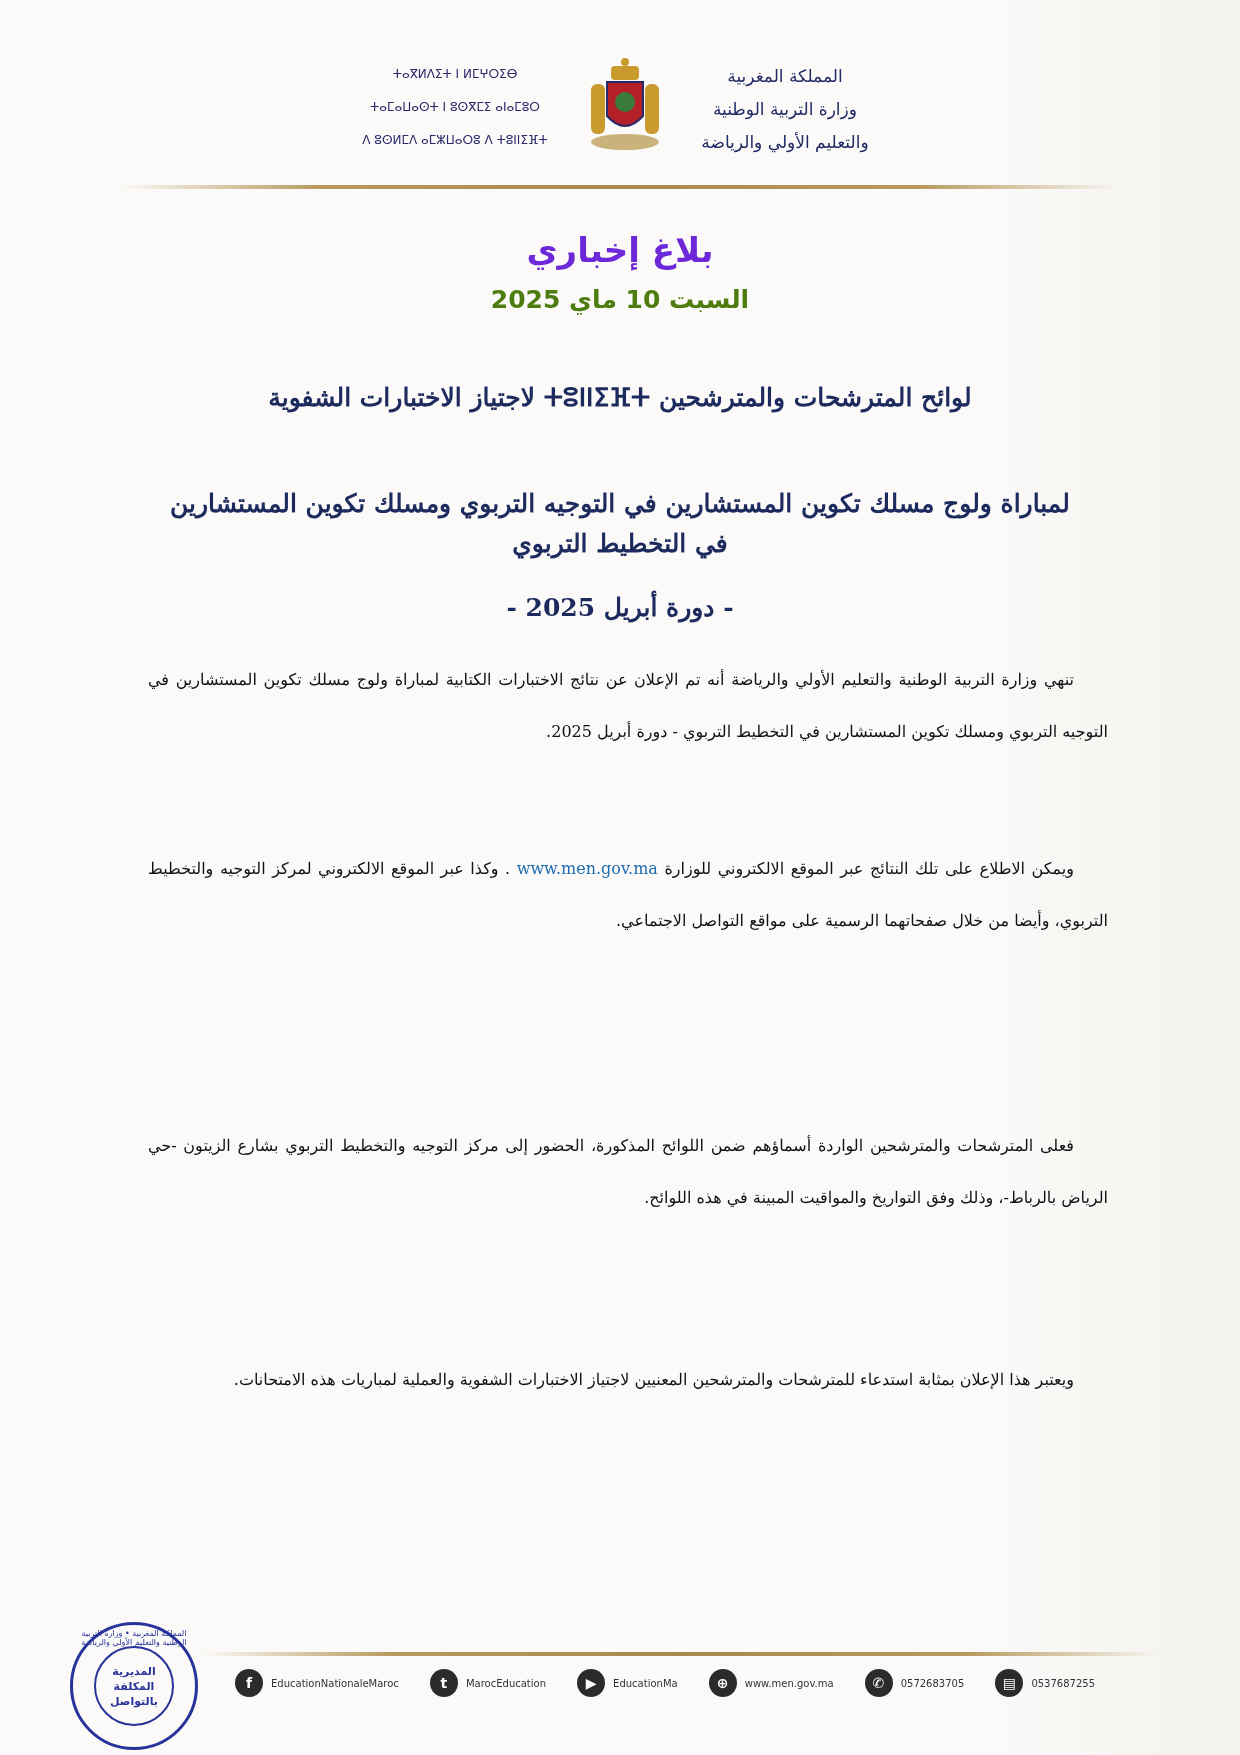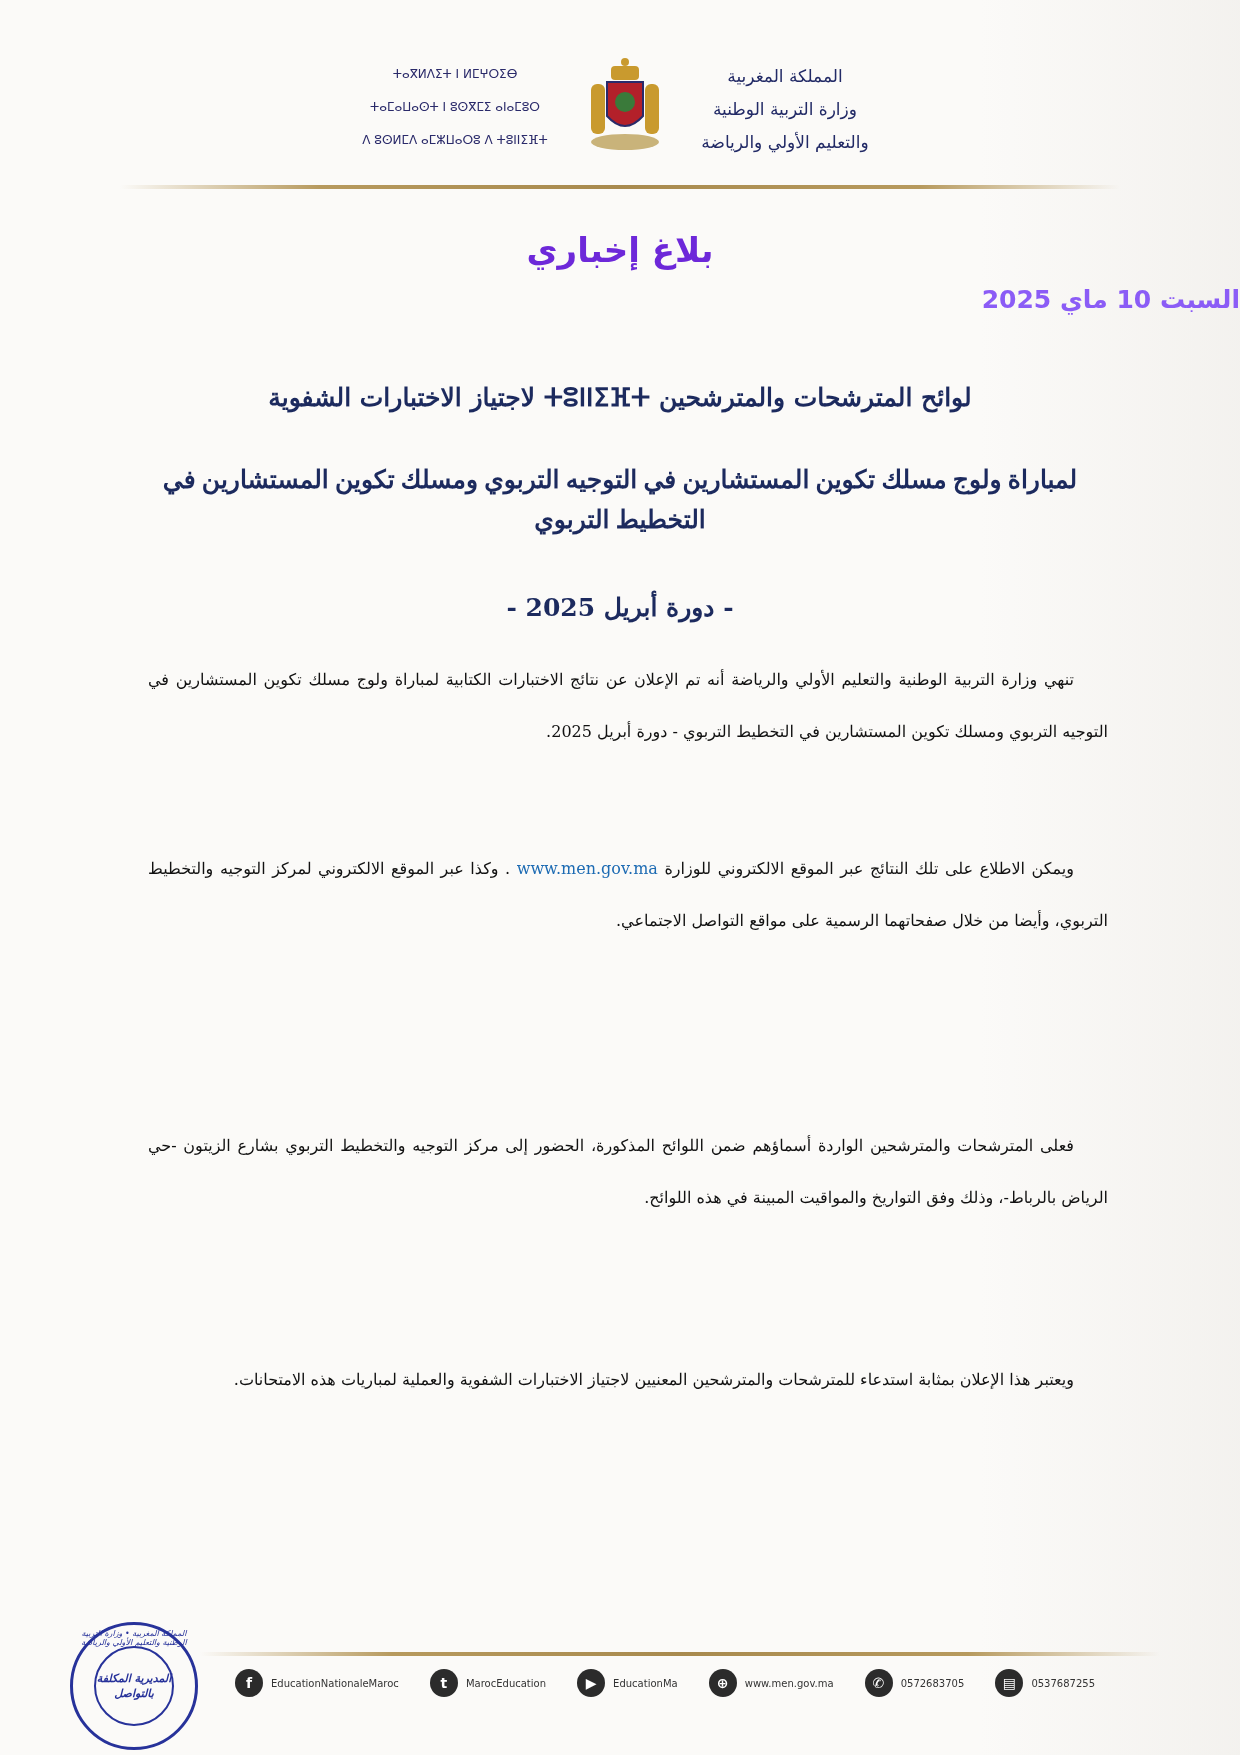--- a/index.html
+++ b/index.html
@@ -14,32 +14,32 @@
   .header { position:absolute; top:48px; left:340px; width:560px; height:120px; }
   .tifinagh { position:absolute; left:0; top:10px; width:230px; text-align:center;
     font-family:"DejaVu Sans", sans-serif; font-size:12px; color:#2a2a6a; line-height:33px; }
   .arabic-head { position:absolute; right:0; top:12px; width:230px; text-align:center;
     direction:rtl; font-size:17px; color:#222a66; line-height:33px; }
   .emblem { position:absolute; left:245px; top:6px; width:80px; height:100px; }
   .gold-rule { position:absolute; left:120px; width:1000px; height:4px;
     background:linear-gradient(90deg, rgba(180,150,90,0) 0%, #b79a5e 20%, #a88a4e 50%, #b79a5e 80%, rgba(180,150,90,0) 100%); }
   .title { position:absolute; top:230px; left:0; width:1240px; text-align:center;
     color:#6d28d9; font-family:"DejaVu Sans", sans-serif; font-weight:bold; font-size:34px; direction:rtl; }
-  .date { position:absolute; top:285px; left:0; width:1240px; 
-    color:#8b5cf6; font-family:"DejaVu Sans", sans-serif; font-weight:bold; font-size:25px; direction:rtl; }
+  .date { position:absolute; top:285px; left:0; width:1240px; text-align:center;
+    color:#4d7c0f; font-family:"DejaVu Sans", sans-serif; font-weight:bold; font-size:25px; direction:rtl; }
   .subhead { position:absolute; left:150px; width:940px; text-align:center; direction:rtl;
     color:#1c2a5e; font-weight:bold; font-size:25px; line-height:40px; }
   .para { position:absolute; left:148px; width:960px; direction:rtl; text-align:justify;
     font-size:16px; line-height:52px; color:#111; text-indent:34px; }
   .link { color:#1d6bb3; }
   .footer { position:absolute; top:1665px; left:235px; width:860px; height:36px; display:flex; align-items:center; justify-content:space-between; }
   .fitem { display:flex; align-items:center; gap:8px; font-family:"DejaVu Sans", sans-serif; font-size:10px; color:#333; }
   .ficon { width:28px; height:28px; border-radius:50%; background:#2b2b2b; color:#fff; display:flex; align-items:center; justify-content:center; font-size:14px; font-weight:bold; }
   .stamp { position:absolute; left:70px; top:1622px; width:128px; height:128px; border-radius:50%;
-    border:3px solid #27329a; box-sizing:border-box; display:flex; align-items:center; justify-content:center;font-style:italic; }
+    border:3px solid #27329a; box-sizing:border-box; display:flex; align-items:center; justify-content:center; }
   .stamp-inner { width:76px; height:76px; border-radius:50%; border:2px solid #27329a; display:flex; align-items:center; justify-content:center; text-align:center; direction:rtl;
     color:#27329a; font-size:11px; font-weight:bold; line-height:15px; font-family:"DejaVu Sans", sans-serif; }
   .stamp-ring { position:absolute; top:4px; left:0; width:100%; text-align:center; font-size:8px; color:#27329a; direction:rtl; font-family:"DejaVu Sans", sans-serif; }
 </style>
 </head>
 <body>
 
 <div class="bgdeco"></div>
 
 <div class="header">
@@ -63,21 +63,21 @@
     <div>والتعليم الأولي والرياضة</div>
   </div>
 </div>
 
 <div class="gold-rule" style="top:185px;"></div>
 
 <div class="title">بلاغ إخباري</div>
 <div class="date">السبت 10 ماي 2025</div>
 
 <div class="subhead" style="top:378px;">لوائح المترشحات والمترشحين ⵜⵓⵏⵏⵉⴼⵜ لاجتياز الاختبارات الشفوية</div>
-<div class="subhead" style="top:460px;font-family:Liberation Serif, serif;">لمباراة ولوج مسلك تكوين المستشارين في التوجيه التربوي ومسلك تكوين المستشارين في التخطيط التربوي</div>
+<div class="subhead" style="top:484px;">لمباراة ولوج مسلك تكوين المستشارين في التوجيه التربوي ومسلك تكوين المستشارين في التخطيط التربوي</div>
 <div class="subhead" style="top:588px;">- دورة أبريل 2025 -</div>
 
 <div class="para" style="top:654px;">تنهي وزارة التربية الوطنية والتعليم الأولي والرياضة أنه تم الإعلان عن نتائج الاختبارات الكتابية لمباراة ولوج مسلك تكوين المستشارين في التوجيه التربوي ومسلك تكوين المستشارين في التخطيط التربوي - دورة أبريل 2025.</div>
 
 <div class="para" style="top:843px;">
   <span>ويمكن الاطلاع على تلك النتائج عبر الموقع الالكتروني للوزارة </span><span class="link">www.men.gov.ma</span><span> . وكذا عبر الموقع الالكتروني لمركز التوجيه والتخطيط التربوي، وأيضا من خلال صفحاتهما الرسمية على مواقع التواصل الاجتماعي.</span>
 </div>
 
 <div class="para" style="top:1120px;">فعلى المترشحات والمترشحين الواردة أسماؤهم ضمن اللوائح المذكورة، الحضور إلى مركز التوجيه والتخطيط التربوي بشارع الزيتون -حي الرياض بالرباط-، وذلك وفق التواريخ والمواقيت المبينة في هذه اللوائح.</div>
 

